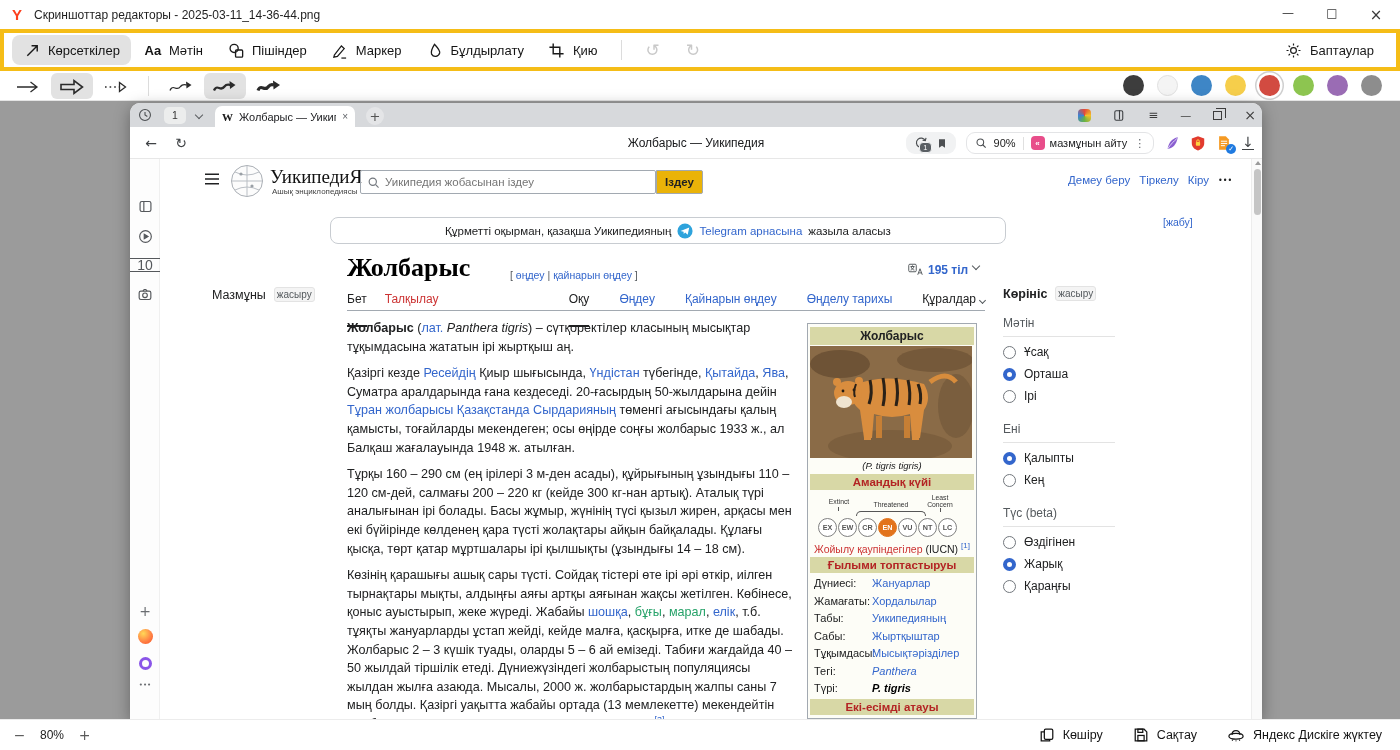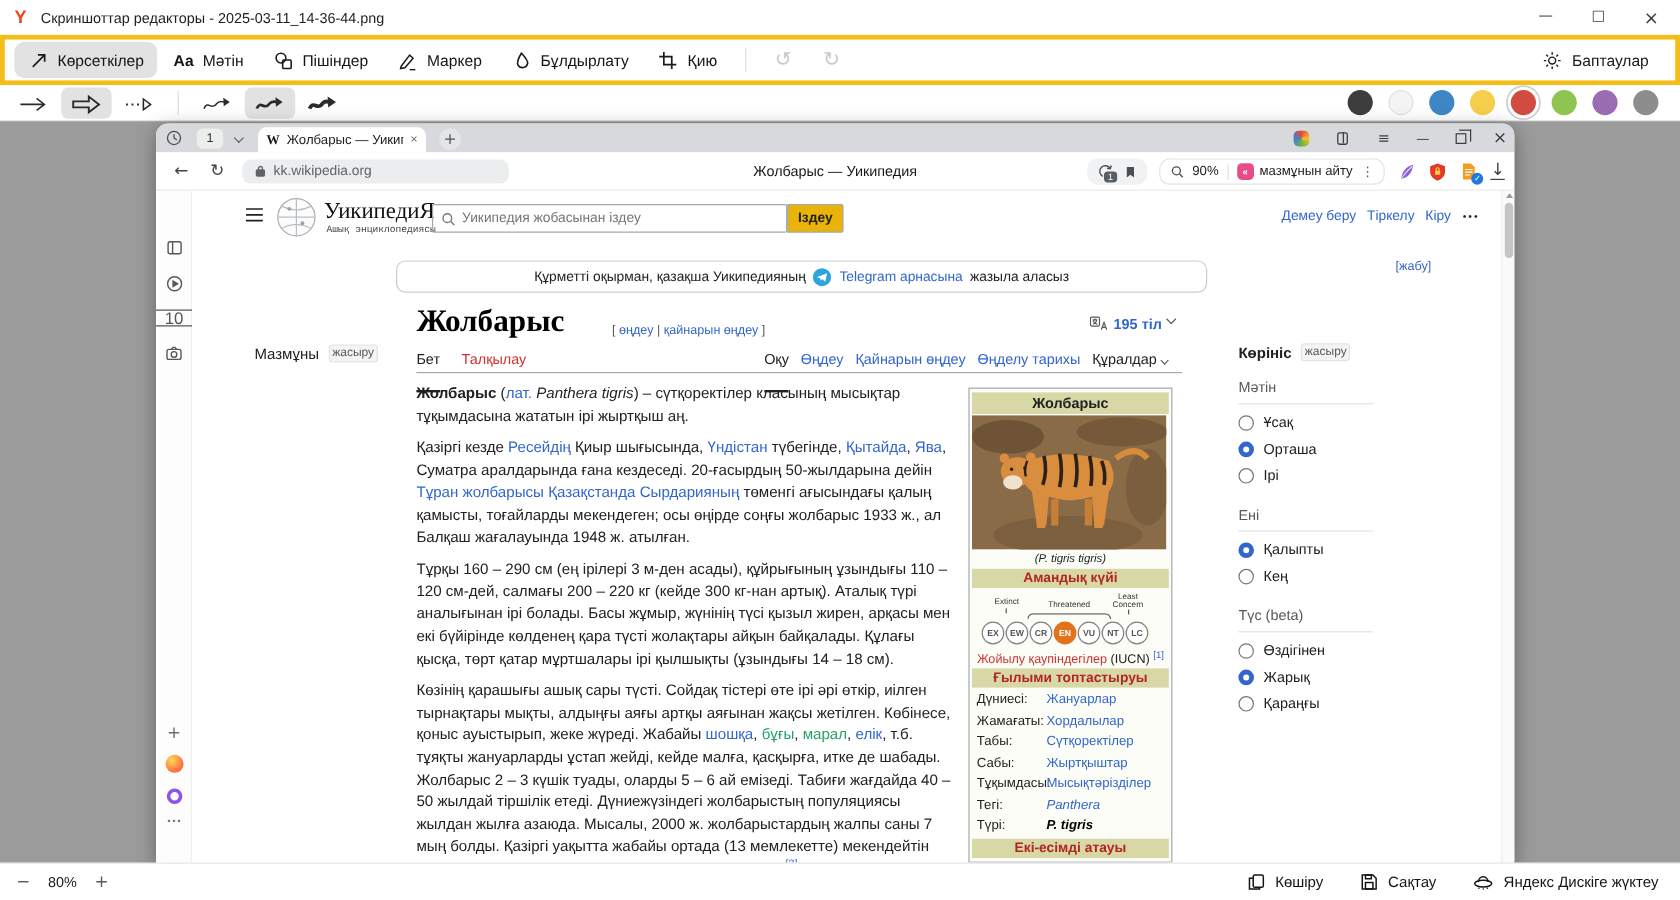--- a/index.html
+++ b/index.html
@@ -67,33 +67,33 @@
   .svc{width:15px;height:15px;border-radius:50%;background:radial-gradient(circle at 35% 30%,#ffd857,#ff7c43 60%,#f4511e)}
   .alice{width:13px;height:13px;border-radius:50%;border:3px solid #8a55e8}
 
   
   .wiki{position:absolute;left:30px;top:56px;width:1090px;height:560px;background:#fff;overflow:hidden;font-size:12.6px;color:#202122}
   .wlink{color:#36c}
   .wred{color:#c33}
   .whead-burger{position:absolute;left:44px;top:13px}
   .wlogo{position:absolute;left:70px;top:5px}
   .wordmark{position:absolute;left:110px;top:7px;font-family:"Liberation Serif","DejaVu Serif",serif;font-size:19px;color:#111}
-  .tagline{position:absolute;left:112px;top:28px;font-family:Liberation Mono, monospace;font-size:8px;color:#444}
+  .tagline{position:absolute;left:112px;top:28px;font-family:Liberation Sans, sans-serif;font-size:8px;color:#444}
   .wsearch{position:absolute;left:200px;top:11px;width:296px;height:24px;border:1px solid #a2a9b1;border-radius:2px;display:flex;align-items:center;padding:0 6px;gap:5px}
   .wsearch input{border:none;outline:none;flex:1;font-size:11.5px;font-family:inherit;color:#202122;background:transparent}
   .wsearchbtn{position:absolute;left:496px;top:11px;height:24px;padding:0 8px;border:1px solid #a2a9b1;border-radius:0 2px 2px 0;font-size:11.5px;display:flex;align-items:center;background:#eab308;color:#202122;font-weight:bold}
   .wtoplinks{position:absolute;left:908px;top:15px;font-size:11.5px;display:flex;gap:9px;align-items:center}
   .banner{position:absolute;left:170px;top:58px;width:676px;height:27px;border:1px solid #c8ccd1;border-radius:8px;display:flex;align-items:center;justify-content:center;gap:6px;font-size:11.5px}
   .zhabu{position:absolute;left:1003px;top:57px;font-size:10.5px}
   .atitle{position:absolute;left:187px;top:94px;font-family:"Liberation Serif","DejaVu Serif",serif;font-size:26px;color:#000}
   .editlinks{position:absolute;left:350px;top:110px;font-size:10.5px;color:#54595d}
   .langsel{position:absolute;left:748px;top:104px;display:flex;align-items:flex-start;gap:5px;font-size:12px;color:#36c;font-weight:bold}
   .wtabs{position:absolute;left:187px;top:133px;width:638px;height:19px;border-bottom:1px solid #a2a9b1;font-size:12px}
   .wtabs .lft{position:absolute;left:0;display:flex;gap:18px}
-  .wtabs .rgt{position:absolute;right:12px;display:flex;gap:10px}
+  .wtabs .rgt{position:absolute;right:0;display:flex;gap:30px}
   .wtab{padding-bottom:19px}
   .wtab.active{color:#202122;border-bottom:2px solid #202122}
   .toc{position:absolute;left:52px;top:128px;width:125px}
   .toc-head{display:flex;align-items:center;gap:8px;font-size:12.5px}
   .hidechip{font-size:10px;color:#54595d;background:#f4f4f4;border:1px solid #e3e3e3;border-radius:3px;padding:1px 2px}
   .toc-list{margin-top:14px}
   .toc-item{font-size:12px;margin-bottom:9.5px;color:#36c}
   .toc-item.active{color:#202122;font-weight:bold}
   .abody{position:absolute;left:187px;top:160px;width:447px;line-height:18.6px}
   .abody p{margin-bottom:8px}
@@ -116,21 +116,21 @@
   .iucn-status{position:absolute;left:0;top:49px;width:100%;text-align:center;font-size:10.5px}
   .iucn-status .ref{color:#36c;font-size:8px;vertical-align:super}
   .taxo{margin-top:2px}
   .taxo-row{display:flex;line-height:17.5px}
   .taxo-row .tl{width:62px;padding-left:4px;color:#202122}
   .taxo-row .tv{color:#36c}
   .tv.it{font-style:italic}
   .tv.bi{font-style:italic;font-weight:bold;color:#000}
 
   
-  .appear{position:absolute;left:872px;top:127px;width:125px}
+  .appear{position:absolute;left:843px;top:127px;width:125px}
   .ap-head{display:flex;align-items:center;gap:8px;font-size:12.5px;font-weight:bold}
   .ap-group-label{font-size:12px;color:#54595d;margin-top:15px}
   .ap-hr{border:none;border-top:1px solid #e3e3e3;margin:6px 0 4px 0;width:112px}
   .ap-opt{display:flex;align-items:center;gap:8px;height:22px;font-size:12px;color:#202122}
   .radio{width:13px;height:13px;border-radius:50%;border:1px solid #72777d;background:#fff}
   .radio.on{border:4px solid #36c}
 
   .wscroll{position:absolute;right:0;top:56px;bottom:0;width:11px;background:#fafafa;border-left:1px solid #ededed}
   .wthumb{position:absolute;left:2px;top:10px;width:7px;height:46px;border-radius:4px;background:#c5c5c5}
   .wsarrow{position:absolute;left:2.5px;top:2px;width:0;height:0;border-left:3px solid transparent;border-right:3px solid transparent;border-bottom:4px solid #9a9a9a}
@@ -297,29 +297,20 @@
         <span class="glyph" style="font-size:12px;color:#3c3c3c">≡</span>
         <span class="glyph" style="font-size:11px;color:#3c3c3c">—</span>
         <span class="restore"></span>
         <span class="glyph" style="font-size:14px;color:#3c3c3c">×</span>
       </div>
     </div>
 
     <div class="addrbar">
       <span class="navbtn glyph" style="margin-left:6px">←</span>
       <span class="navbtn glyph">↻</span>
-      <div class="urlchip">
-        <span>
-          <svg width="10" height="11" viewBox="0 0 12 13" fill="none" stroke="#5f6469" stroke-width="1.3">
-            <rect x="2" y="5.5" width="8" height="6" rx="1" fill="#5f6469"></rect>
-              <path d="M4 5.5 V4 a2 2 0 0 1 4 0 V5.5"></path>
-          </svg>
-        </span>
-        <span>kk.wikipedia.org</span>
-      </div>
       <span class="pgtitle">Жолбарыс — Уикипедия</span>
       <div class="addr-right">
         <div class="pill">
           <span style="position:relative">
             <svg width="14" height="14" viewBox="0 0 18 18" fill="none" stroke="#4c4f52" stroke-width="1.5">
               <path d="M14.5 6 A6 6 0 1 0 15 10"></path>
                 <path d="M15.5 2.5 L14.5 6 L11 5.4"></path>
             </svg>
             <span class="badge1">1</span>
           </span>
@@ -546,21 +537,21 @@
             <div class="taxo-row">
               <span class="tl">Дүниесі:</span>
               <span class="tv">Жануарлар</span>
             </div>
             <div class="taxo-row">
               <span class="tl">Жамағаты:</span>
               <span class="tv">Хордалылар</span>
             </div>
             <div class="taxo-row">
               <span class="tl">Табы:</span>
-              <span class="tv">Сүтқоректілер</span>
+              <span class="tv">Уикипедияның</span>
             </div>
             <div class="taxo-row">
               <span class="tl">Сабы:</span>
               <span class="tv">Жыртқыштар</span>
             </div>
             <div class="taxo-row">
               <span class="tl">Тұқымдасы:</span>
               <span class="tv">Мысықтәрізділер</span>
             </div>
             <div class="taxo-row">

